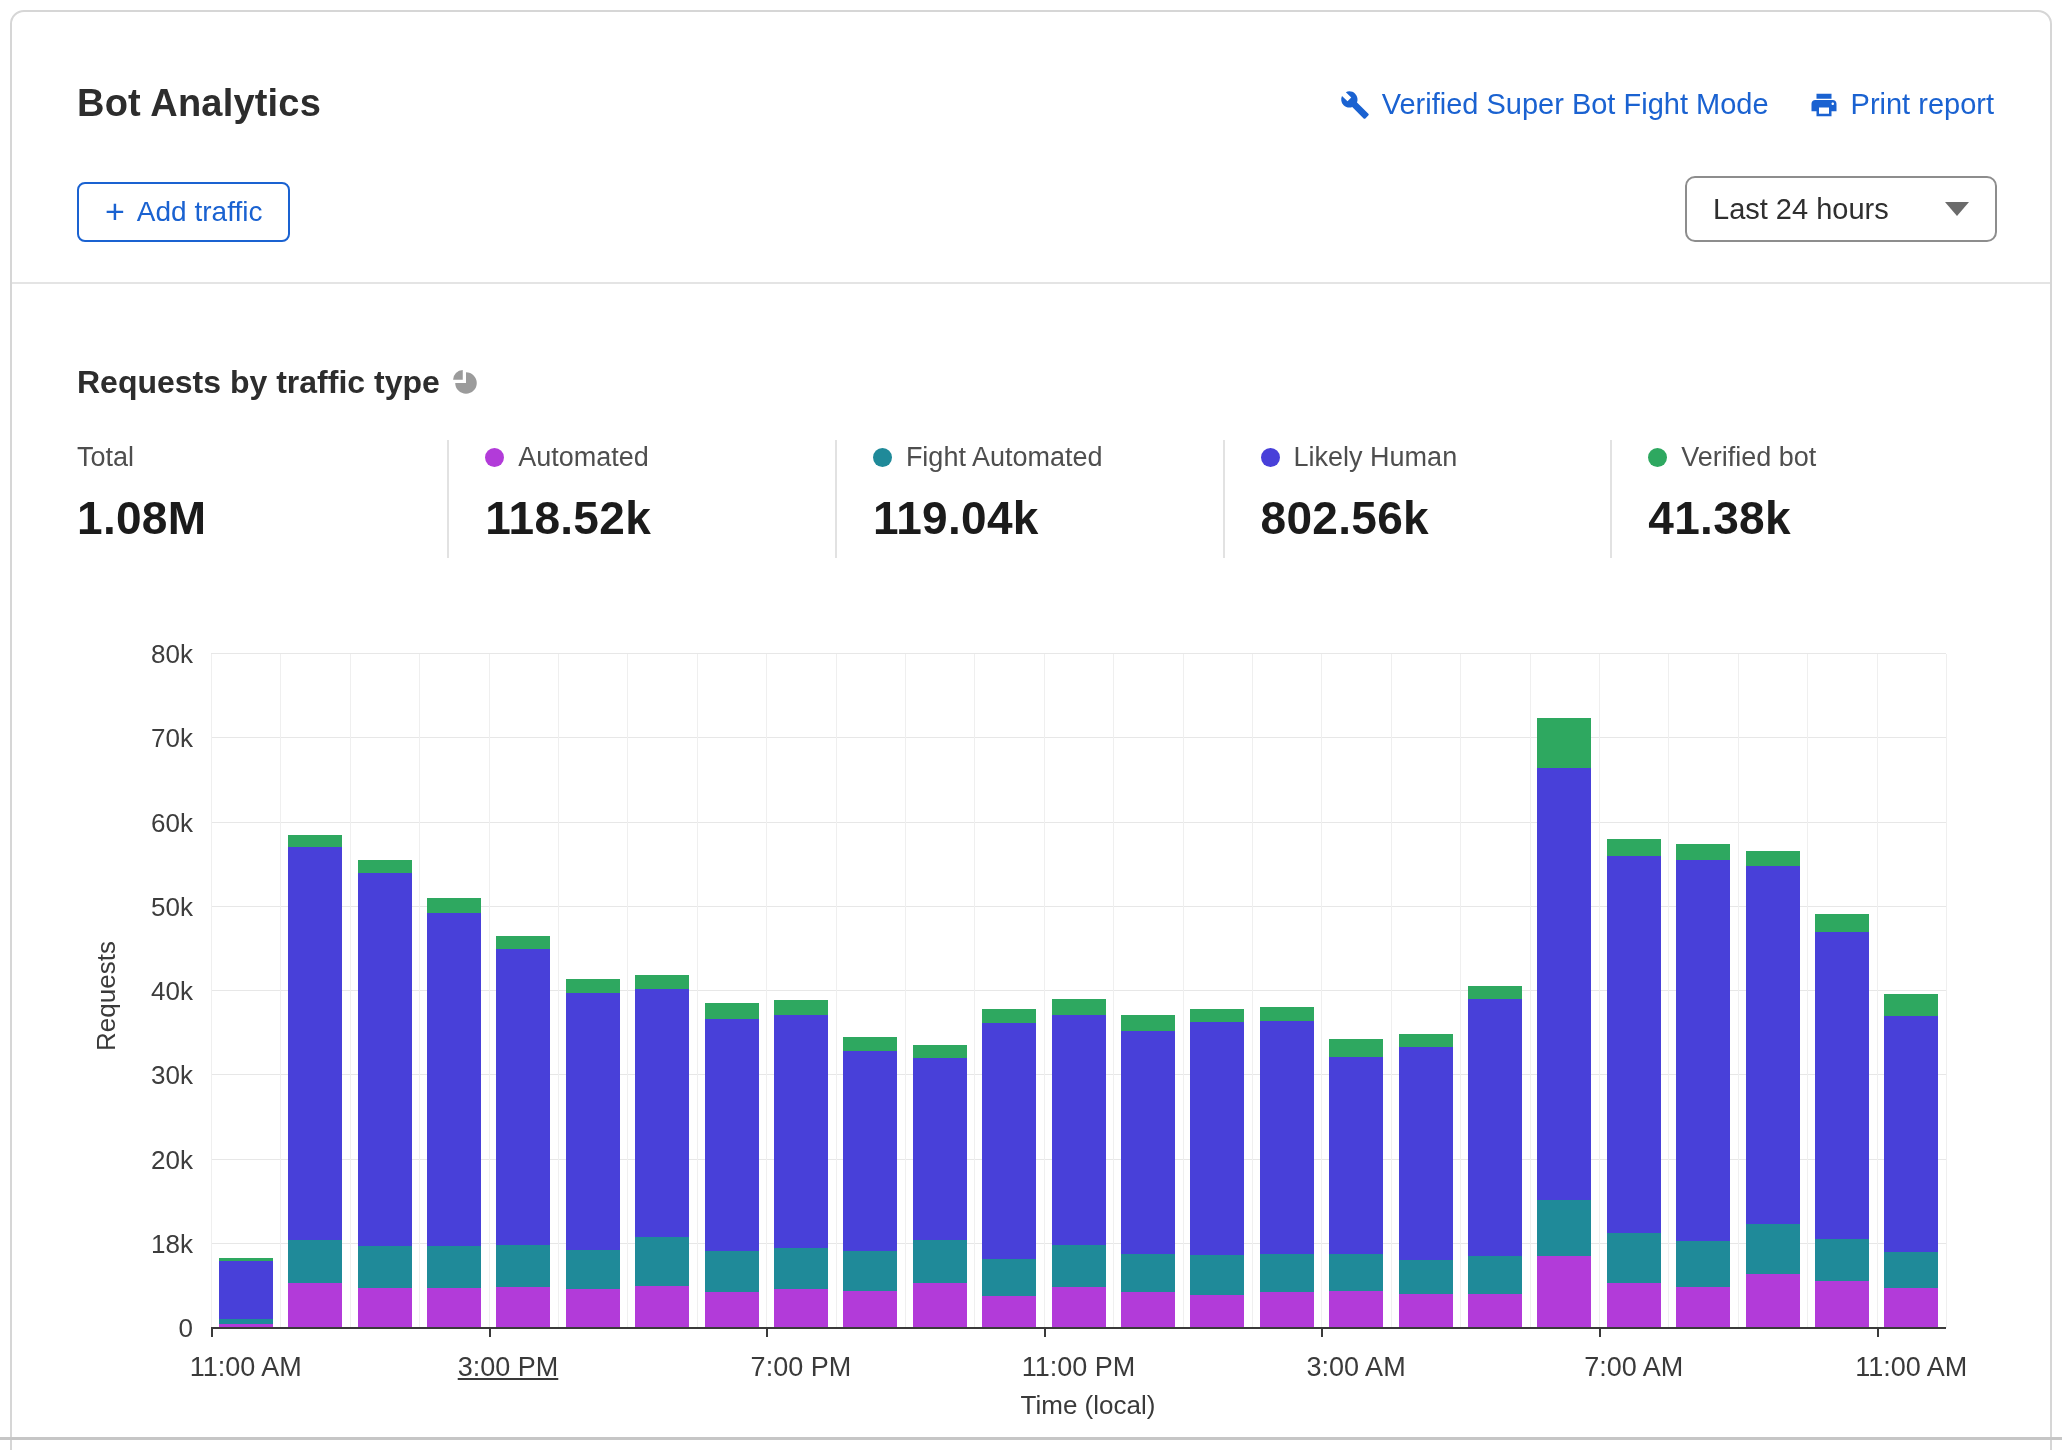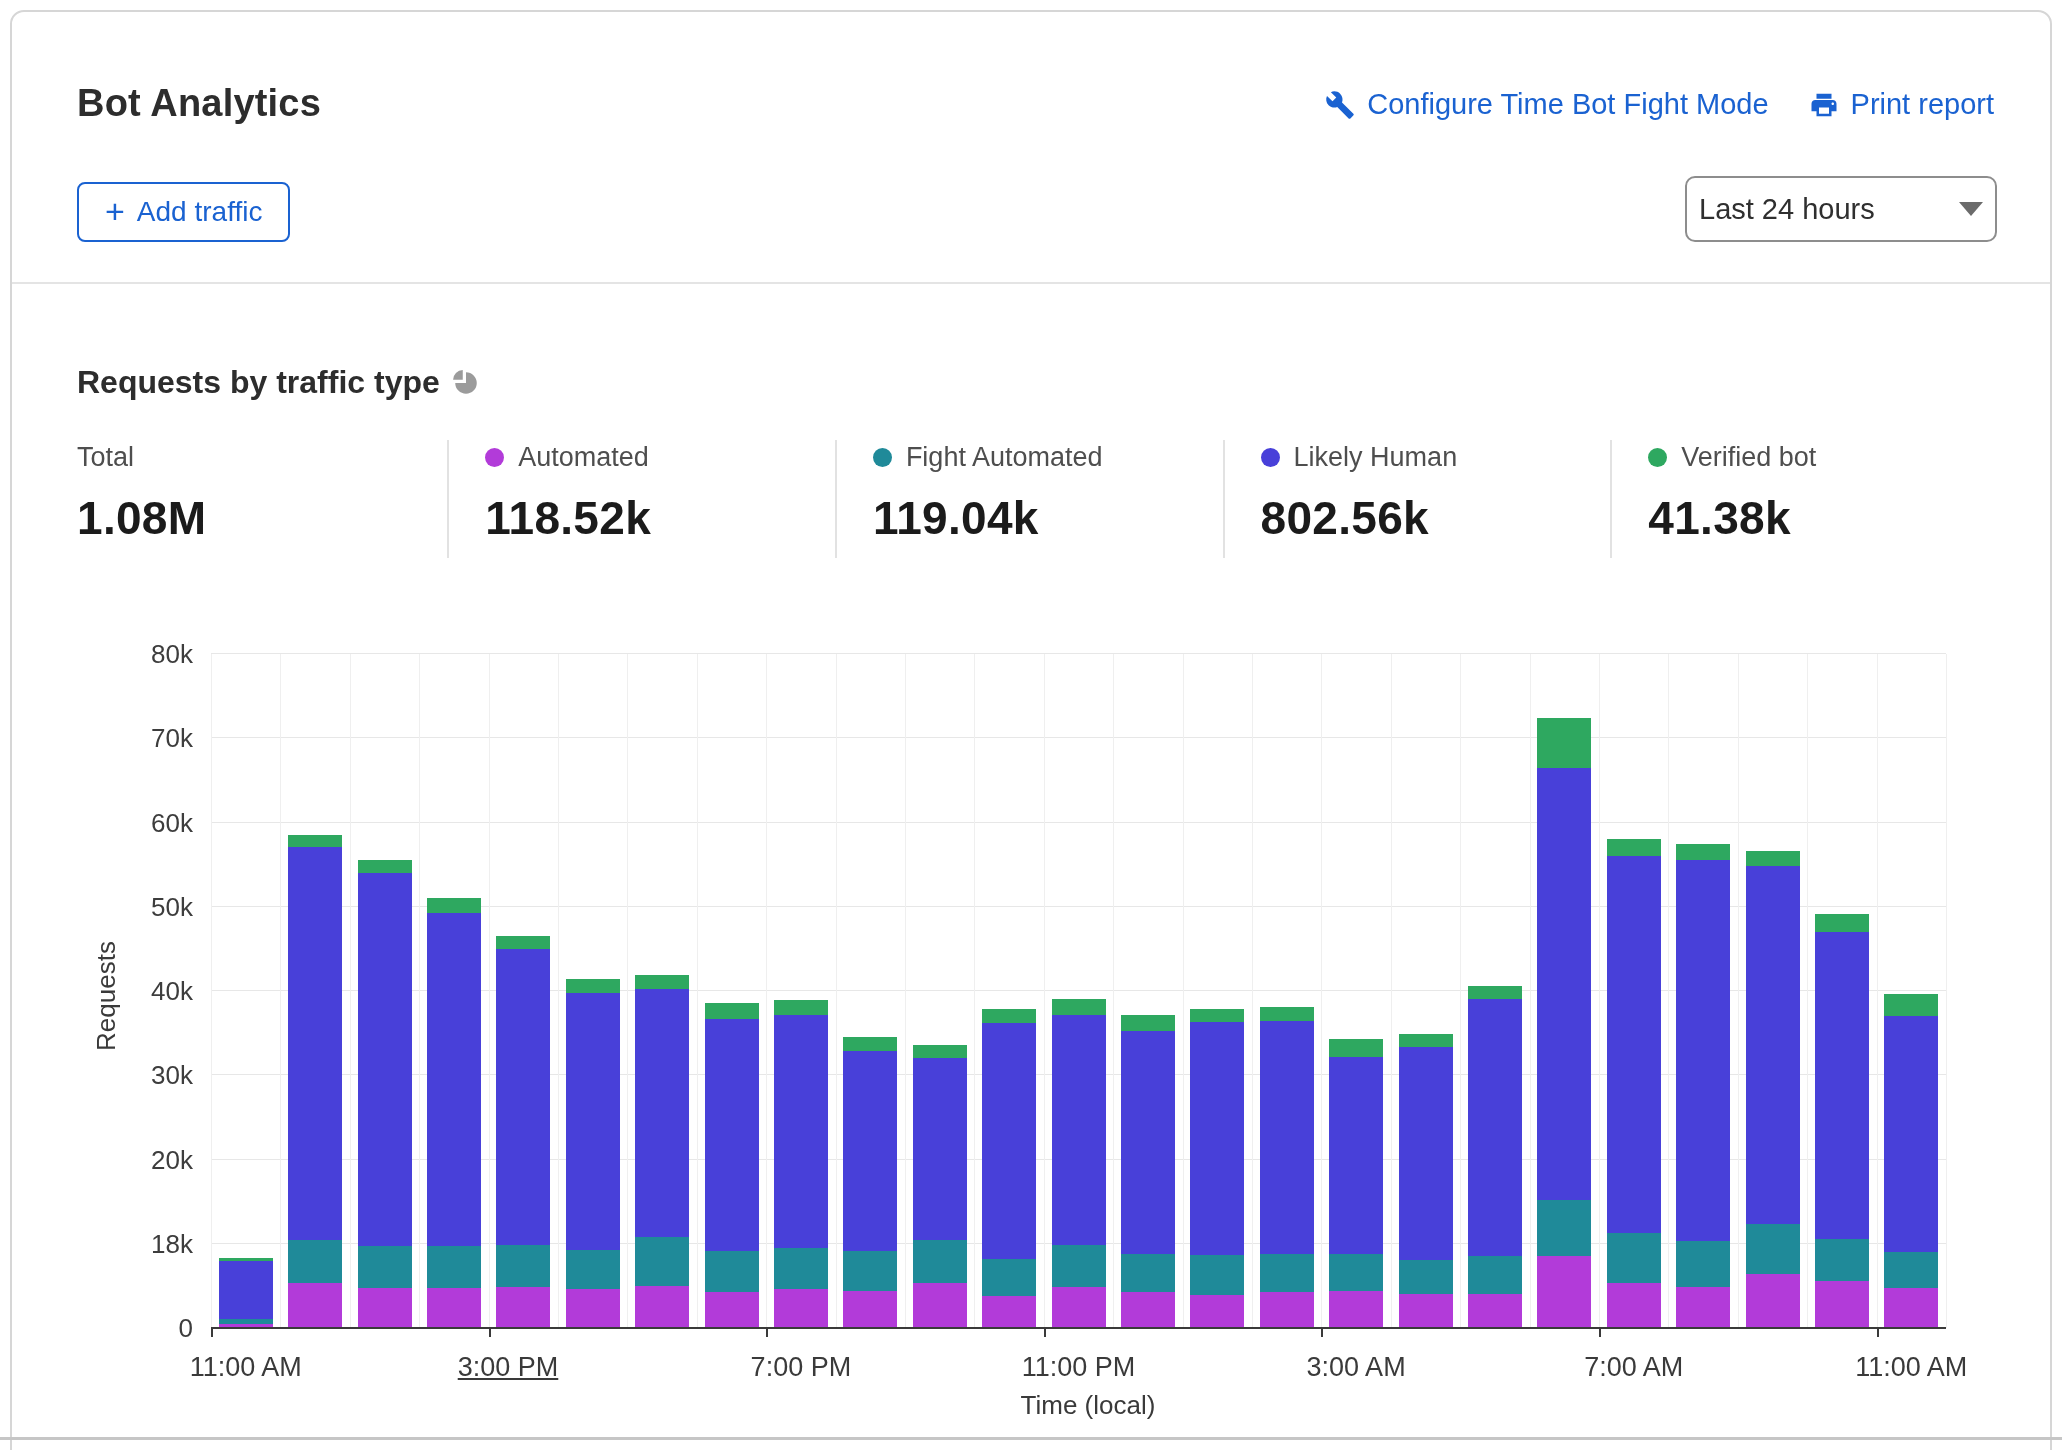--- a/index.html
+++ b/index.html
@@ -15,21 +15,21 @@
   .hlink { display:flex; align-items:center; gap:12px; color:#1a62d1; font-size:29px; cursor:pointer; text-decoration:none; }
   .hlink svg { width:30px; height:30px; fill:#1a62d1; }
 
   .add-filter { position:absolute; left:65px; top:170px; height:60px; padding:0 26px;
     border:2px solid #1a62d1; border-radius:8px; background:#fff; color:#1a62d1;
     font-size:28px; font-family:inherit; display:flex; align-items:center; gap:12px; cursor:pointer; }
   .add-filter .plus { font-size:34px; font-weight:400; line-height:1; margin-top:-3px; }
 
   .time-select { position:absolute; left:1673px; top:164px; width:312px; height:66px;
     border:2px solid #8d8d8d; border-radius:10px; background:#fff; display:flex; align-items:center;
-    padding:0 12px; font-size:29px; color:#2f2f2f; cursor:pointer;text-align:center; }
+    padding:0 26px; font-size:29px; color:#2f2f2f; cursor:pointer;text-align:center; }
   .time-select .caret { margin-left:auto; width:0; height:0;
     border-left:12px solid transparent; border-right:12px solid transparent; border-top:14px solid #6b6b6b; }
 
   .header-divider { position:absolute; left:0; top:270px; width:100%; height:2px; background:#e4e4e4; }
 
   
   .section-title-row { position:absolute; left:65px; top:352px; display:flex; align-items:center; gap:12px;text-align:center; }
   .section-title { font-size:32px; font-weight:700; color:#2d2d2d; }
   .pie-icon svg { width:28px; height:28px; display:block; }
 
@@ -64,21 +64,21 @@
 
 <div class="card">
 
   <div class="page-title">Bot Analytics</div>
 
   <div class="header-links">
     <a class="hlink">
       <svg viewBox="0 0 24 24">
           <path d="M22.7 19l-9.1-9.1c.9-2.3.4-5-1.5-6.9-2-2-5-2.4-7.4-1.3L9 6 6 9 1.6 4.7C.4 7.1.9 10.1 2.9 12.1c1.9 1.9 4.6 2.4 6.9 1.5l9.1 9.1c.4.4 1 .4 1.4 0l2.3-2.3c.5-.4.5-1.1.1-1.4z"></path>
         </svg>
-      <span>Configure Time Bot Fight Mode</span>
+      <span>Verified Super Bot Fight Mode</span>
     </a>
     <a class="hlink">
       <svg viewBox="0 0 24 24">
           <path d="M19 8H5c-1.66 0-3 1.34-3 3v6h4v4h12v-4h4v-6c0-1.66-1.34-3-3-3zm-3 11H8v-5h8v5zm3-7c-.55 0-1-.45-1-1s.45-1 1-1 1 .45 1 1-.45 1-1 1zm-1-9H6v4h12V3z"></path>
         </svg>
       <span>Print report</span>
     </a>
   </div>
 
   <button class="add-filter">

